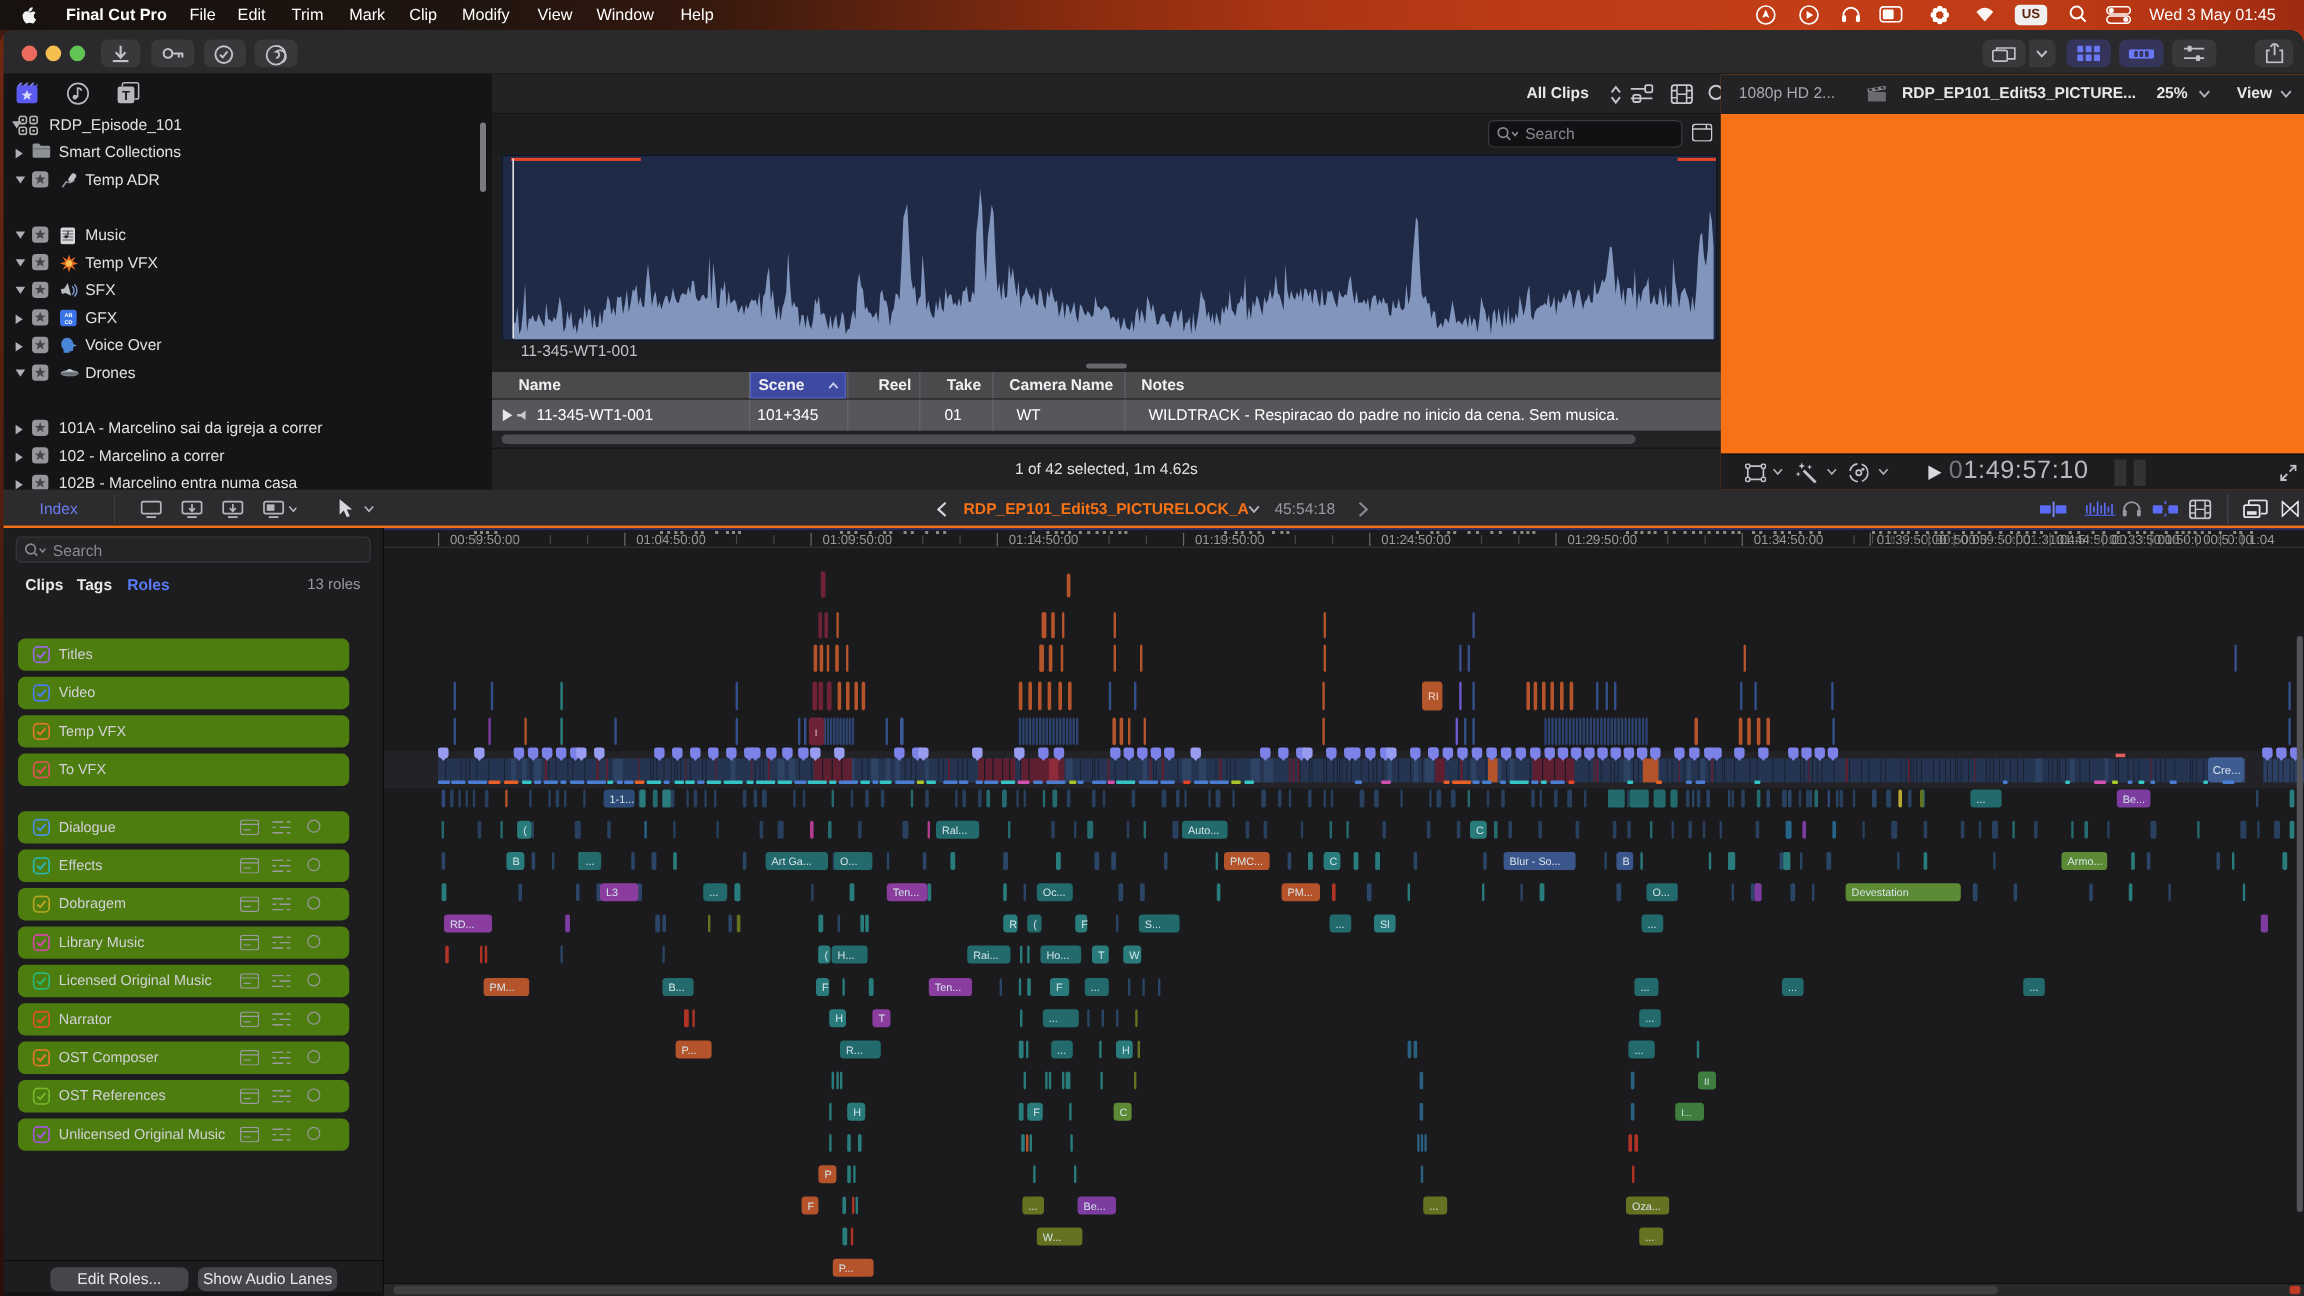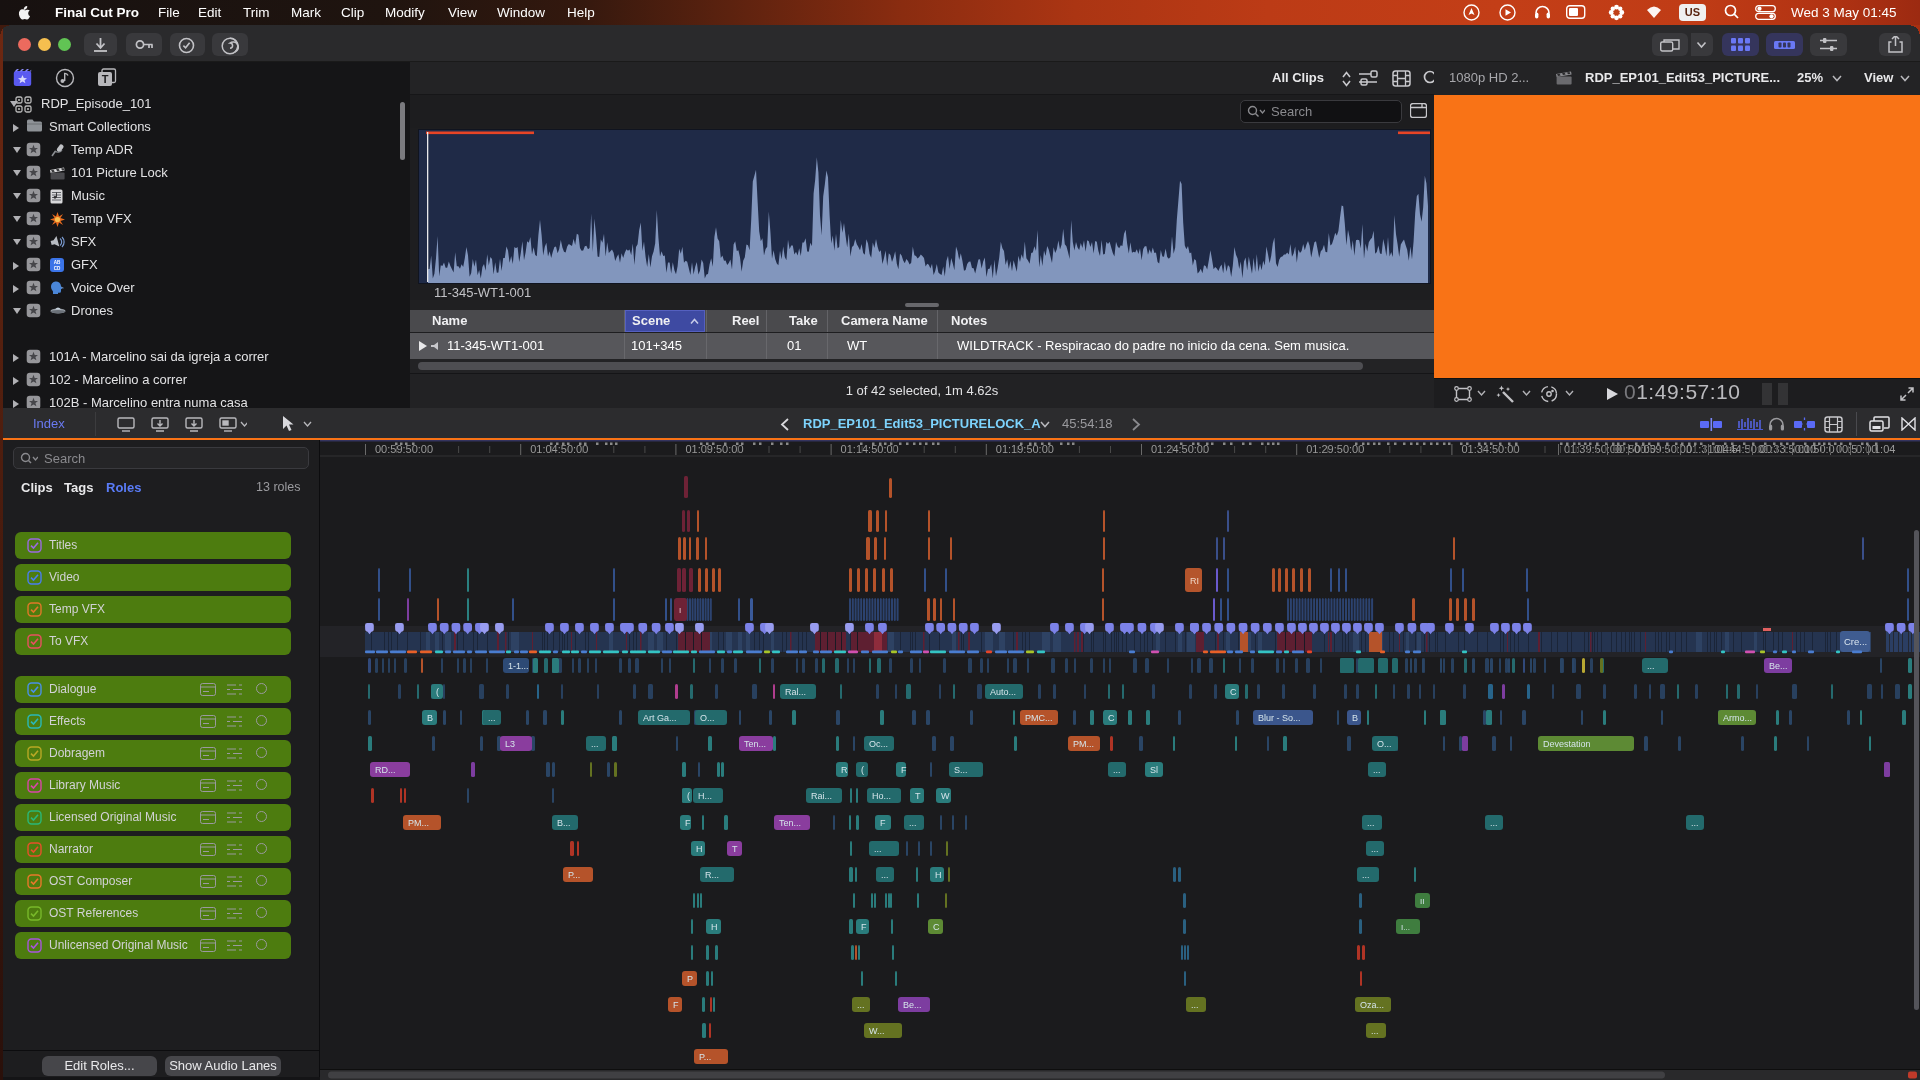--- a/index.html
+++ b/index.html
@@ -237,33 +237,20 @@
         <rect x="0.7" y="0.7" width="13.6" height="13.6" rx="3.2" fill="#96969a"></rect>
         <path d="M7.5 2.8 L8.7 6 L12 6.1 L9.4 8.1 L10.4 11.3 L7.5 9.4 L4.6 11.3 L5.6 8.1 L3 6.1 L6.3 6 Z" fill="#46464a"></path>
       </svg>
       <svg class="sic" style="left:50px;top:4px" width="14" height="15" viewBox="0 0 14 15">
         <rect x="8" y="1" width="4.5" height="8" rx="2.2" fill="#c0c2c6" transform="rotate(35 10 5)"></rect>
         <path d="M5.5 8 L2 13" stroke="#8a8d92" stroke-width="1.6"></path>
         <path d="M12 7 a4.5 4.5 0 0 1 -7 1" stroke="#8a8d92" stroke-width="1.2" fill="none"></path>
       </svg>
       <span class="stxt" style="left:71px">Temp ADR</span>
     </div>
-    <div class="srow" style="top:67px;height:23px">
-      <span class="tri open" style="left:13px"></span>
-      <svg class="sic" style="left:26px" width="15" height="15" viewBox="0 0 15 15">
-        <rect x="0.7" y="0.7" width="13.6" height="13.6" rx="3.2" fill="#96969a"></rect>
-        <path d="M7.5 2.8 L8.7 6 L12 6.1 L9.4 8.1 L10.4 11.3 L7.5 9.4 L4.6 11.3 L5.6 8.1 L3 6.1 L6.3 6 Z" fill="#46464a"></path>
-      </svg>
-      <svg class="sic" style="left:50px;top:5px" width="15" height="13" viewBox="0 0 15 13">
-        <path d="M0 3 L14 0.5 L14.6 3.4 L0.6 6 Z" fill="#d8d8da"></path>
-        <path d="M1 3.2 l2.6 -0.5 l1.2 2 l-2.6 0.5 Z M6 2.3 l2.6 -0.5 l1.2 2 l-2.6 0.5 Z M11 1.4 l2.4 -0.5 l1.2 2 l-2.4 0.5 Z" fill="#3a3a3c"></path>
-        <rect x="0.6" y="5.6" width="14" height="7" rx="1" fill="#4a4a4e"></rect>
-      </svg>
-      <span class="stxt" style="left:71px">101 Picture Lock</span>
-    </div>
     <div class="srow" style="top:90px;height:23px">
       <span class="tri open" style="left:13px"></span>
       <svg class="sic" style="left:26px" width="15" height="15" viewBox="0 0 15 15">
         <rect x="0.7" y="0.7" width="13.6" height="13.6" rx="3.2" fill="#96969a"></rect>
         <path d="M7.5 2.8 L8.7 6 L12 6.1 L9.4 8.1 L10.4 11.3 L7.5 9.4 L4.6 11.3 L5.6 8.1 L3 6.1 L6.3 6 Z" fill="#46464a"></path>
       </svg>
       <svg class="sic" style="left:50px;top:4px" width="13" height="15" viewBox="0 0 13 15">
         <rect x="0.5" y="0.5" width="12" height="14" rx="1.5" fill="#d8d8da"></rect>
         <g stroke="#55585e" stroke-width="0.9">
           <path d="M2 3.5 h9 M2 6 h9 M2 8.5 h9 M2 11 h9"></path>
@@ -538,21 +525,21 @@
         <path d="M124 7 l3.5 4 l3.5 -4" stroke-width="1.3"></path>
       </g>
     </svg>
 <svg style="position:absolute;left:277px;top:7px" width="40" height="19" viewBox="0 0 40 19">
       <path d="M6 1 L6 14 L9.5 10.5 L12 16 L14.5 15 L12 9.5 L16.5 9.5 Z" fill="#d8d8dc"></path>
       <path d="M27 7 l3.5 4 l3.5 -4" stroke="#b8b8bc" stroke-width="1.3" fill="none"></path>
     </svg>
 <svg style="position:absolute;left:780px;top:10px" width="10" height="13" viewBox="0 0 10 13">
       <path d="M8 1 L2 6.5 L8 12" fill="none" stroke="#d8d8dc" stroke-width="1.8"></path>
     </svg>
-<span style="position:absolute;left:803px;top:8px;font-size:13px;font-weight:bold;color:#7dd3fc">RDP_EP101_Edit53_PICTURELOCK_A</span>
+<span style="position:absolute;left:803px;top:8px;font-size:13px;font-weight:bold;color:#f97316">RDP_EP101_Edit53_PICTURELOCK_A</span>
 <svg style="position:absolute;left:1040px;top:13px" width="10" height="7" viewBox="0 0 10 7">
       <path d="M1 1 L5 5.5 L9 1" fill="none" stroke="#b8b8bc" stroke-width="1.5"></path>
     </svg>
 <span style="position:absolute;left:1062px;top:8px;font-size:13px;color:#9a9a9e">45:54:18</span>
 <svg style="position:absolute;left:1131px;top:10px" width="10" height="13" viewBox="0 0 10 13">
       <path d="M2 1 L8 6.5 L2 12" fill="none" stroke="#8a8a8e" stroke-width="1.8"></path>
     </svg>
 <svg style="position:absolute;left:1700px;top:9px" width="26" height="14" viewBox="0 0 26 14">
       <rect x="0" y="4" width="9" height="7" rx="1" fill="#5a6af5"></rect>
       <rect x="13" y="4" width="9" height="7" rx="1" fill="#5a6af5"></rect>

